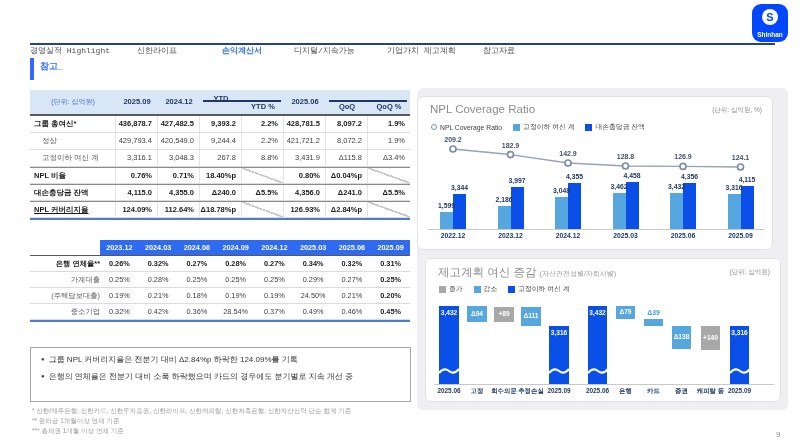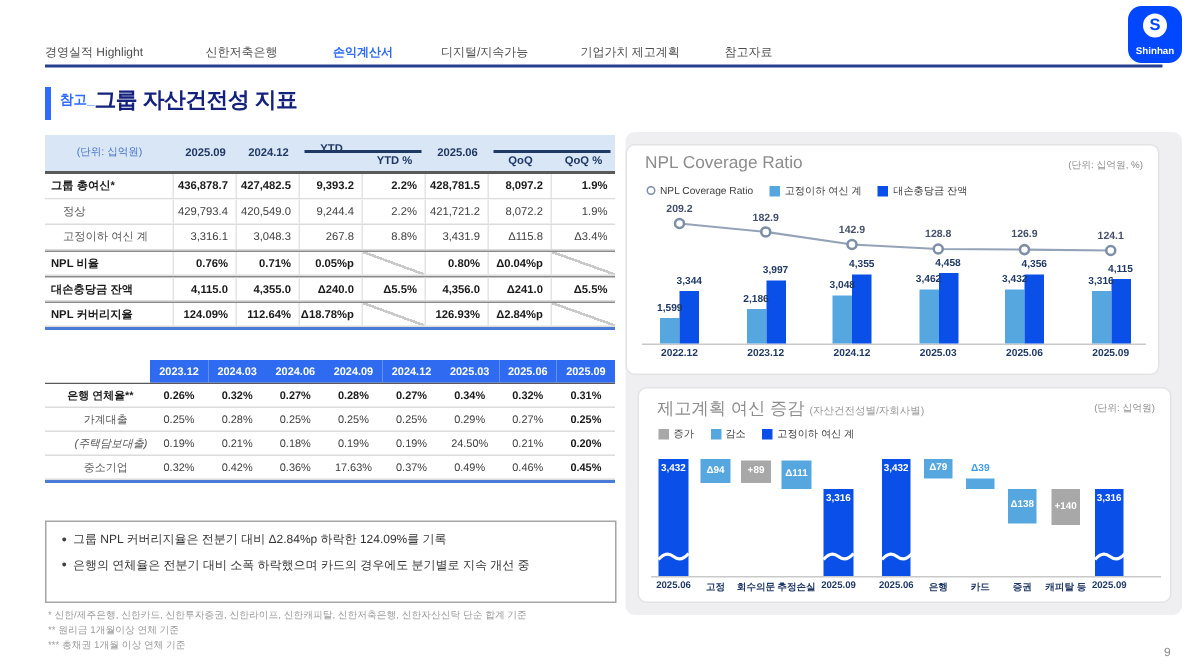--- a/index.html
+++ b/index.html
@@ -1,21 +1,21 @@
 <!DOCTYPE html>
 <html><head>
 <meta charset="utf-8">
 <style>
   * { margin:0; padding:0; box-sizing:border-box; }
   html,body { background:#fff; }
   body { font-family:"Liberation Sans","DejaVu Sans",sans-serif; }
   #stage { position:relative; width:800px; height:448px; background:#fff; overflow:hidden; }
 
   
-  #nav { position:absolute; left:0; top:0; width:644px; height:44px; }
+  #nav { position:absolute; left:0; top:16px; width:644px; height:44px;font-family:Liberation Mono, monospace; }
   .nav-tab { position:absolute; top:29px; font-size:8px; color:#4d4d4d; white-space:nowrap; cursor:pointer; }
   .nav-tab.active { color:#2e6bf0; font-weight:bold; }
   #nav-underline { position:absolute; left:30px; top:43px; width:745px; height:1.5px; background:#26408f; }
   #logo { position:absolute; left:752px; top:4px; width:36px; height:38px; background:#0047ff; border-radius:9px; text-align:center; }
   #logo .circ { position:absolute; left:10px; top:5px; width:16px; height:16px; background:#fff; border-radius:50%; color:#0047ff; font-weight:bold; font-size:11px; line-height:16px; }
   #logo .ltxt { position:absolute; left:0; right:0; bottom:4px; color:#fff; font-size:6.5px; font-weight:bold; }
 
   
   #title-bar { position:absolute; left:30px; top:58px; width:3.5px; height:22px; background:#2f6bff; }
   #title-tag { position:absolute; left:40px; top:60px; font-size:9px; font-weight:bold; color:#2f6bff; }
@@ -34,21 +34,21 @@
   .t1-row .lab { text-align:left; padding-left:4px; color:#595959; }
   .t1-row.bold .c { font-weight:bold; color:#1a1a1a; }
   .t1-row .diag { background:linear-gradient(to top right, transparent 47%, #c9c9c9 47%, #c9c9c9 53%, transparent 53%); }
   #t1-bottom { height:2px; background:#4a7cd6; }
   #t1-headline { height:1.5px; background:#595959; }
 
   
   #table2 { position:absolute; left:30px; top:240px; width:380px; }
   .t2-row { display:grid; grid-template-columns:70px repeat(8,1fr); height:16px; border-bottom:1px solid #dcdcdc; background:#fff; }
   .t2-row .c { font-size:7.3px; line-height:15px; color:#404040; text-align:center; white-space:nowrap; overflow:hidden; }
-  .t2-row .lab { text-align:center; padding-left:4px; color:#595959; }
+  .t2-row .lab { text-align:right; padding-left:4px; color:#595959; }
   .t2-row.bold .c { font-weight:bold; color:#1a1a1a; }
   .t2-row.topline { border-top:1px solid #8a8a8a; }
   .t2-row.head { background:#fff; border-bottom:1px solid #595959; }
   .t2-row.head .c { background:#2e6bf0; color:#fff; font-weight:bold; }
   .t2-row.head .lab { background:#fff; }
   .t2-row .last { font-weight:bold; color:#1a1a1a; }
   #t2-bottom { height:2px; background:#4a7cd6; }
 
   
   #highlight-box { position:absolute; left:30px; top:347px; width:381px; height:55px; border:1px solid #a6a6a6; background:#fff; padding:6px 10px 0 10px; }
@@ -88,36 +88,35 @@
 
   #page-num { position:absolute; left:776px; top:430px; font-size:8px; color:#8a8a8a; }
 </style>
 </head>
 <body>
 
 <div id="stage">
 
   <div id="nav">
       <div class="nav-tab" style="left: 30px;">경영실적 Highlight</div>
-      <div class="nav-tab" style="left: 137px;">신한저축은행</div>
+      <div class="nav-tab" style="left: 137px;">신한라이프</div>
       <div class="nav-tab active" style="left: 222px;">손익계산서</div>
       <div class="nav-tab" style="left: 294px;">디지털/지속가능</div>
       <div class="nav-tab" style="left: 387px;">기업가치 제고계획</div>
       <div class="nav-tab" style="left: 483px;">참고자료</div>
     </div>
   <div id="nav-underline"></div>
 
   <div id="logo">
     <div class="circ">S</div>
     <div class="ltxt">Shinhan</div>
   </div>
 
   <div id="title-bar"></div>
   <div id="title-tag">참고_</div>
-  <div id="page-title">그룹 자산건전성 지표</div>
 
   <div id="table1">
     <div id="t1-head">
         <div class="hcell unit" style="left: 0px; width: 86px; top: 0px; line-height: 24px;">(단위: 십억원)</div>
         <div class="hcell " style="left: 86px; width: 42px; top: 0px; line-height: 24px;">2025.09</div>
         <div class="hcell " style="left: 128px; width: 42px; top: 0px; line-height: 24px;">2024.12</div>
         <div class="gline" style="left: 173px; width: 78px;"></div>
         <div class="hcell " style="left: 170px; width: 42px; top: 2px; line-height: 14px;">YTD</div>
         <div class="hcell " style="left: 212px; width: 42px; top: 10px; line-height: 14px;">YTD %</div>
         <div class="hcell " style="left: 254px; width: 42px; top: 0px; line-height: 24px;">2025.06</div>
@@ -154,38 +153,38 @@
           <div class="c">267.8</div>
           <div class="c">8.8%</div>
           <div class="c">3,431.9</div>
           <div class="c">Δ115.8</div>
           <div class="c">Δ3.4%</div>
         </div>
         <div class="t1-row bold topline">
           <div class="c lab" style="padding-left: 4px; color: rgb(26, 26, 26);">NPL 비율</div>
           <div class="c">0.76%</div>
           <div class="c">0.71%</div>
-          <div class="c">0.05%p</div>
+          <div class="c">18.40%p</div>
           <div class="c diag"></div>
           <div class="c">0.80%</div>
           <div class="c">Δ0.04%p</div>
           <div class="c diag"></div>
         </div>
         <div class="t1-row bold topline">
           <div class="c lab" style="padding-left: 4px; color: rgb(26, 26, 26);">대손충당금 잔액</div>
           <div class="c">4,115.0</div>
           <div class="c">4,355.0</div>
           <div class="c">Δ240.0</div>
           <div class="c">Δ5.5%</div>
           <div class="c">4,356.0</div>
           <div class="c">Δ241.0</div>
           <div class="c">Δ5.5%</div>
         </div>
         <div class="t1-row bold topline">
-          <div class="c lab" style="padding-left: 4px; color: rgb(26, 26, 26);">NPL 커버리지율</div>
+          <div class="c lab" style="padding-left: 4px; color: rgb(26, 26, 26); text-decoration: underline;">NPL 커버리지율</div>
           <div class="c">124.09%</div>
           <div class="c">112.64%</div>
           <div class="c">Δ18.78%p</div>
           <div class="c diag"></div>
           <div class="c">126.93%</div>
           <div class="c">Δ2.84%p</div>
           <div class="c diag"></div>
         </div>
       </div>
     <div id="t1-bottom"></div>
@@ -220,36 +219,36 @@
           <div class="c">0.25%</div>
           <div class="c">0.28%</div>
           <div class="c">0.25%</div>
           <div class="c">0.25%</div>
           <div class="c">0.25%</div>
           <div class="c">0.29%</div>
           <div class="c">0.27%</div>
           <div class="c last">0.25%</div>
         </div>
         <div class="t2-row">
-          <div class="c lab" style="padding-left: 18px; font-style: italic;">(주택담보대출)</div>
+          <div class="c lab" style="padding-left: 18px;">(주택담보대출)</div>
           <div class="c">0.19%</div>
           <div class="c">0.21%</div>
           <div class="c">0.18%</div>
           <div class="c">0.19%</div>
           <div class="c">0.19%</div>
           <div class="c">24.50%</div>
           <div class="c">0.21%</div>
           <div class="c last">0.20%</div>
         </div>
         <div class="t2-row">
           <div class="c lab" style="padding-left: 11px;">중소기업</div>
           <div class="c">0.32%</div>
           <div class="c">0.42%</div>
           <div class="c">0.36%</div>
-          <div class="c">17.63%</div>
+          <div class="c">28.54%</div>
           <div class="c">0.37%</div>
           <div class="c">0.49%</div>
           <div class="c">0.46%</div>
           <div class="c last">0.45%</div>
         </div>
       </div>
     <div id="t2-bottom"></div>
   </div>
 
   <div id="highlight-box">

